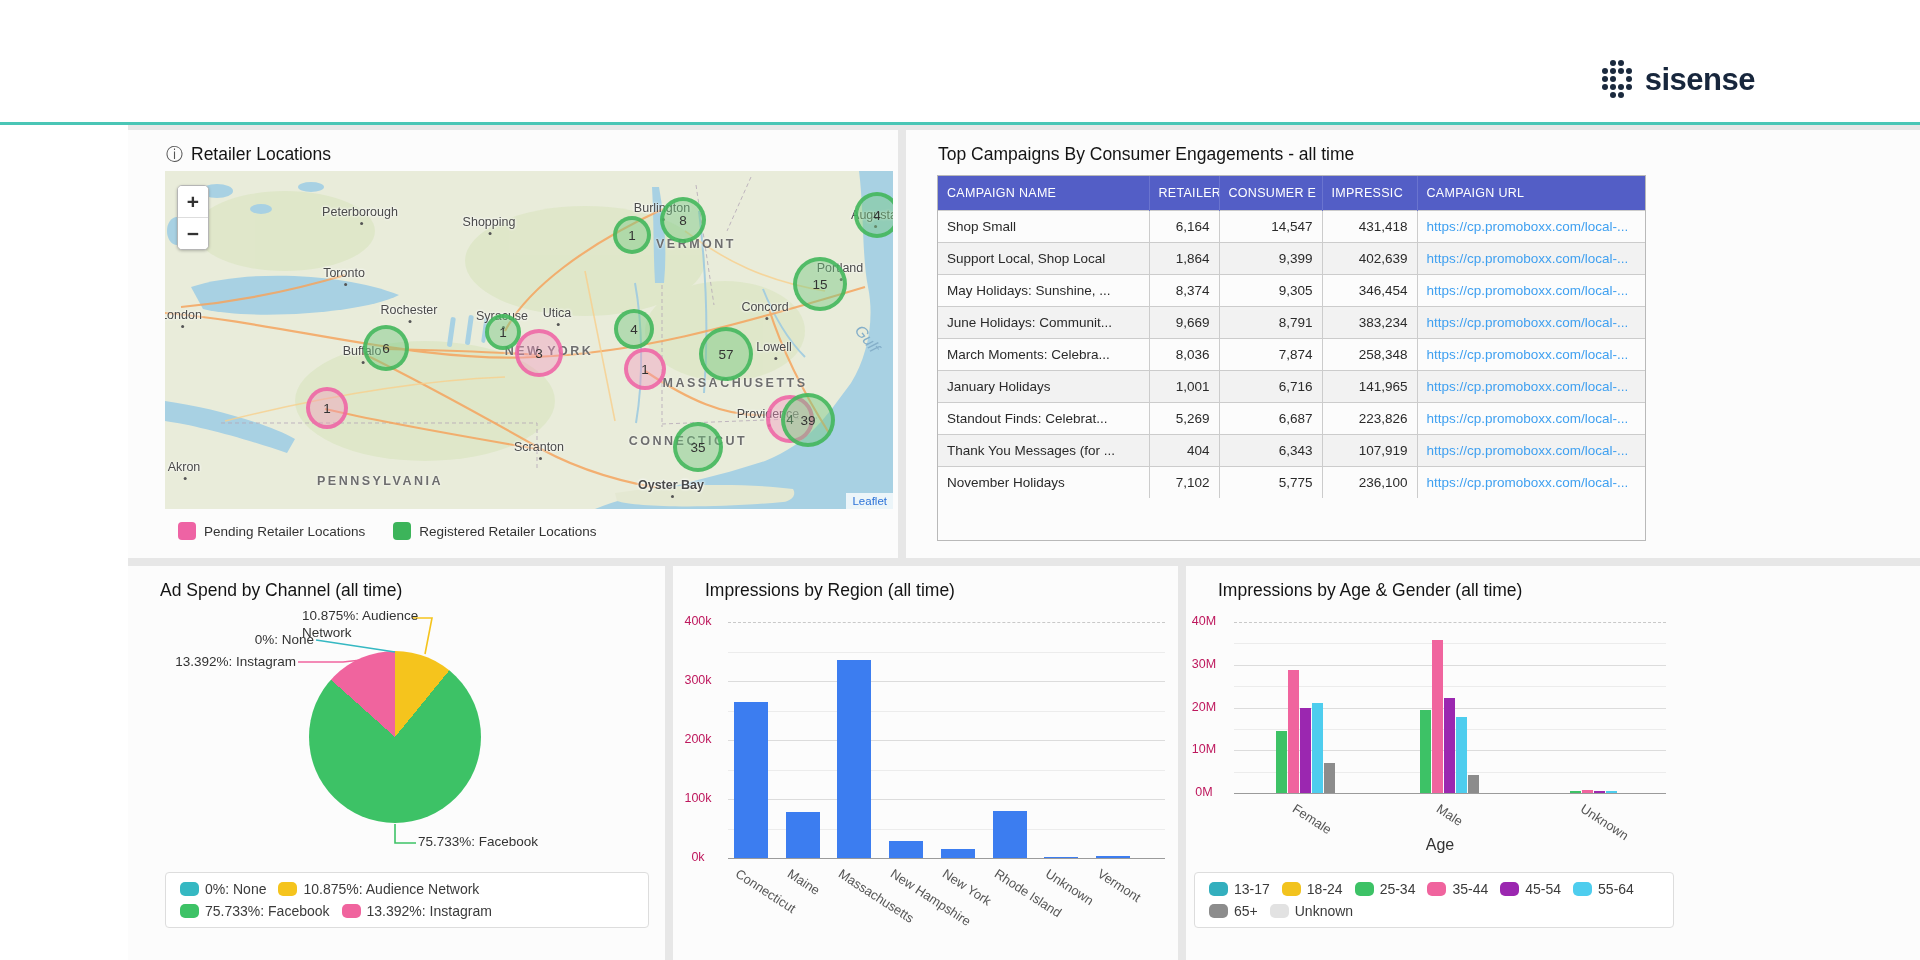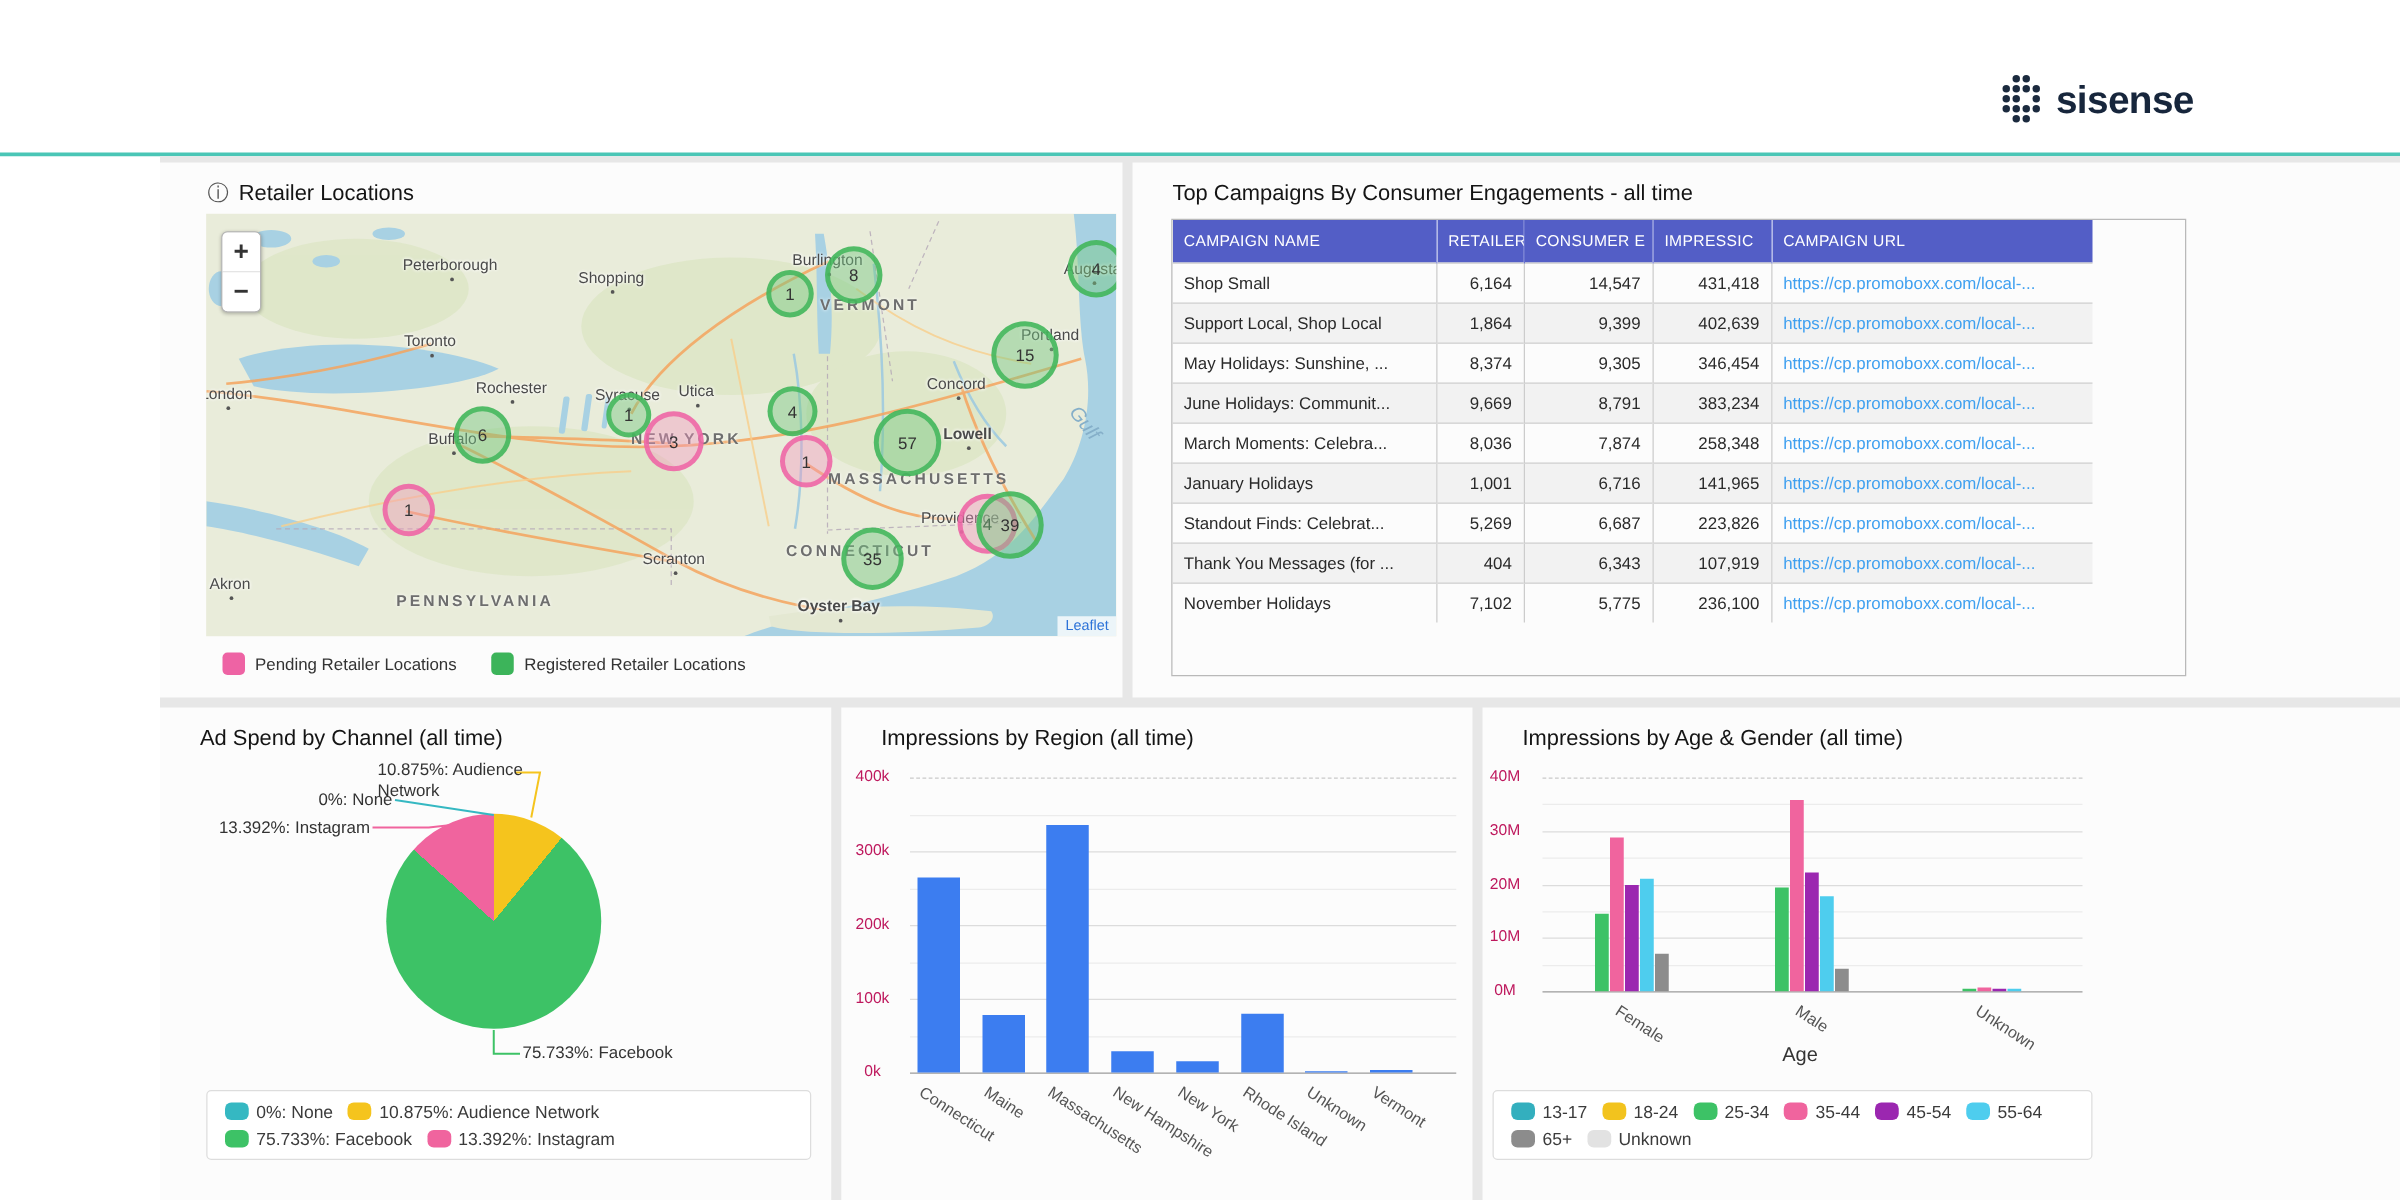--- a/index.html
+++ b/index.html
@@ -38,21 +38,21 @@
   .map-water{position:absolute;transform:translate(-50%,-50%) rotate(52deg);font-size:16px;font-style:italic;color:#85afc9;z-index:3}
   .marker{position:absolute;transform:translate(-50%,-50%);border-radius:50%;display:flex;align-items:center;justify-content:center;font-size:13.5px;color:#333;z-index:20;cursor:pointer}
   .marker.registered{border:4px solid rgba(63,182,90,.85);background:rgba(118,200,128,.45)}
   .marker.pending{border:4px solid rgba(238,99,164,.85);background:rgba(243,150,190,.40)}
   .attribution{position:absolute;right:0;bottom:0;background:rgba(255,255,255,.78);padding:2px 6px;font-size:11.5px;z-index:25}
   .attribution a{color:#2d73d8;text-decoration:none;cursor:pointer}
   #map-legend{position:absolute;left:50px;top:392px;display:flex;gap:28px;align-items:center}
   .mlg-item{display:flex;align-items:center;gap:8px;font-size:13.5px;color:#333}
   .mlg-swatch{width:18px;height:18px;border-radius:4px}
   
-  #table-wrap{position:absolute;left:31px;top:45px;width:812px;height:366px;overflow:hidden;border:1px solid #b9b9b9}
+  #table-wrap{position:absolute;left:31px;top:45px;width:709px;height:366px;overflow:hidden;border:1px solid #b9b9b9}
   table{border-collapse:collapse;table-layout:fixed;width:736px;font-size:13.5px}
   th{background:#535ec6;color:#fff;font-weight:400;font-size:12.5px;letter-spacing:.3px;text-align:left;height:34px;padding:0 0 0 9px;white-space:nowrap;overflow:hidden;border-left:1px solid #6a74cf}
   th:first-child{border-left:none}
   td{height:32px;padding:0 9px;white-space:nowrap;overflow:hidden;border-left:1px solid #ccc;border-top:1px solid #ccc;color:#2a2a2a}
   td:first-child{border-left:none}
   tr:nth-child(even) td{background:#f2f2f2}
   td.num{text-align:right}
   td.url a{color:#3fa0f0;text-decoration:none;cursor:pointer}
   
   .ytick{position:absolute;width:44px;text-align:center;font-size:12.5px;color:#be185d}
@@ -178,21 +178,21 @@
           <div class="map-city" style="left: 497px; top: 37px;">Burlington</div>
           <div class="map-city" style="left: 709px; top: 44px;">Augusta</div>
           <div class="map-city" style="left: 179px; top: 102px;">Toronto</div>
           <div class="map-city" style="left: 675px; top: 97px;">Portland</div>
           <div class="map-city" style="left: 16px; top: 144px;">London</div>
           <div class="map-city" style="left: 244px; top: 139px;">Rochester</div>
           <div class="map-city" style="left: 337px; top: 145px;">Syracuse</div>
           <div class="map-city" style="left: 392px; top: 142px;">Utica</div>
           <div class="map-city" style="left: 600px; top: 136px;">Concord</div>
           <div class="map-city" style="left: 197px; top: 180px;">Buffalo</div>
-          <div class="map-city" style="left: 609px; top: 176px; font-weight: bold;">Lowell</div>
+          <div class="map-city" style="left: 609px; top: 176px;">Lowell</div>
           <div class="map-city" style="left: 603px; top: 243px;">Providence</div>
           <div class="map-city" style="left: 374px; top: 276px;">Scranton</div>
           <div class="map-city" style="left: 506px; top: 314px; font-weight: bold;">Oyster Bay</div>
           <div class="map-city" style="left: 19px; top: 296px;">Akron</div>
           <div class="map-state" style="left: 531px; top: 73px;">VERMONT</div>
           <div class="map-state" style="left: 384px; top: 180px;">NEW YORK</div>
           <div class="map-state" style="left: 570px; top: 212px;">MASSACHUSETTS</div>
           <div class="map-state" style="left: 523px; top: 270px;">CONNECTICUT</div>
           <div class="map-state" style="left: 215px; top: 310px;">PENNSYLVANIA</div>
           <div class="map-water" style="left: 702px; top: 168px;">Gulf</div>

